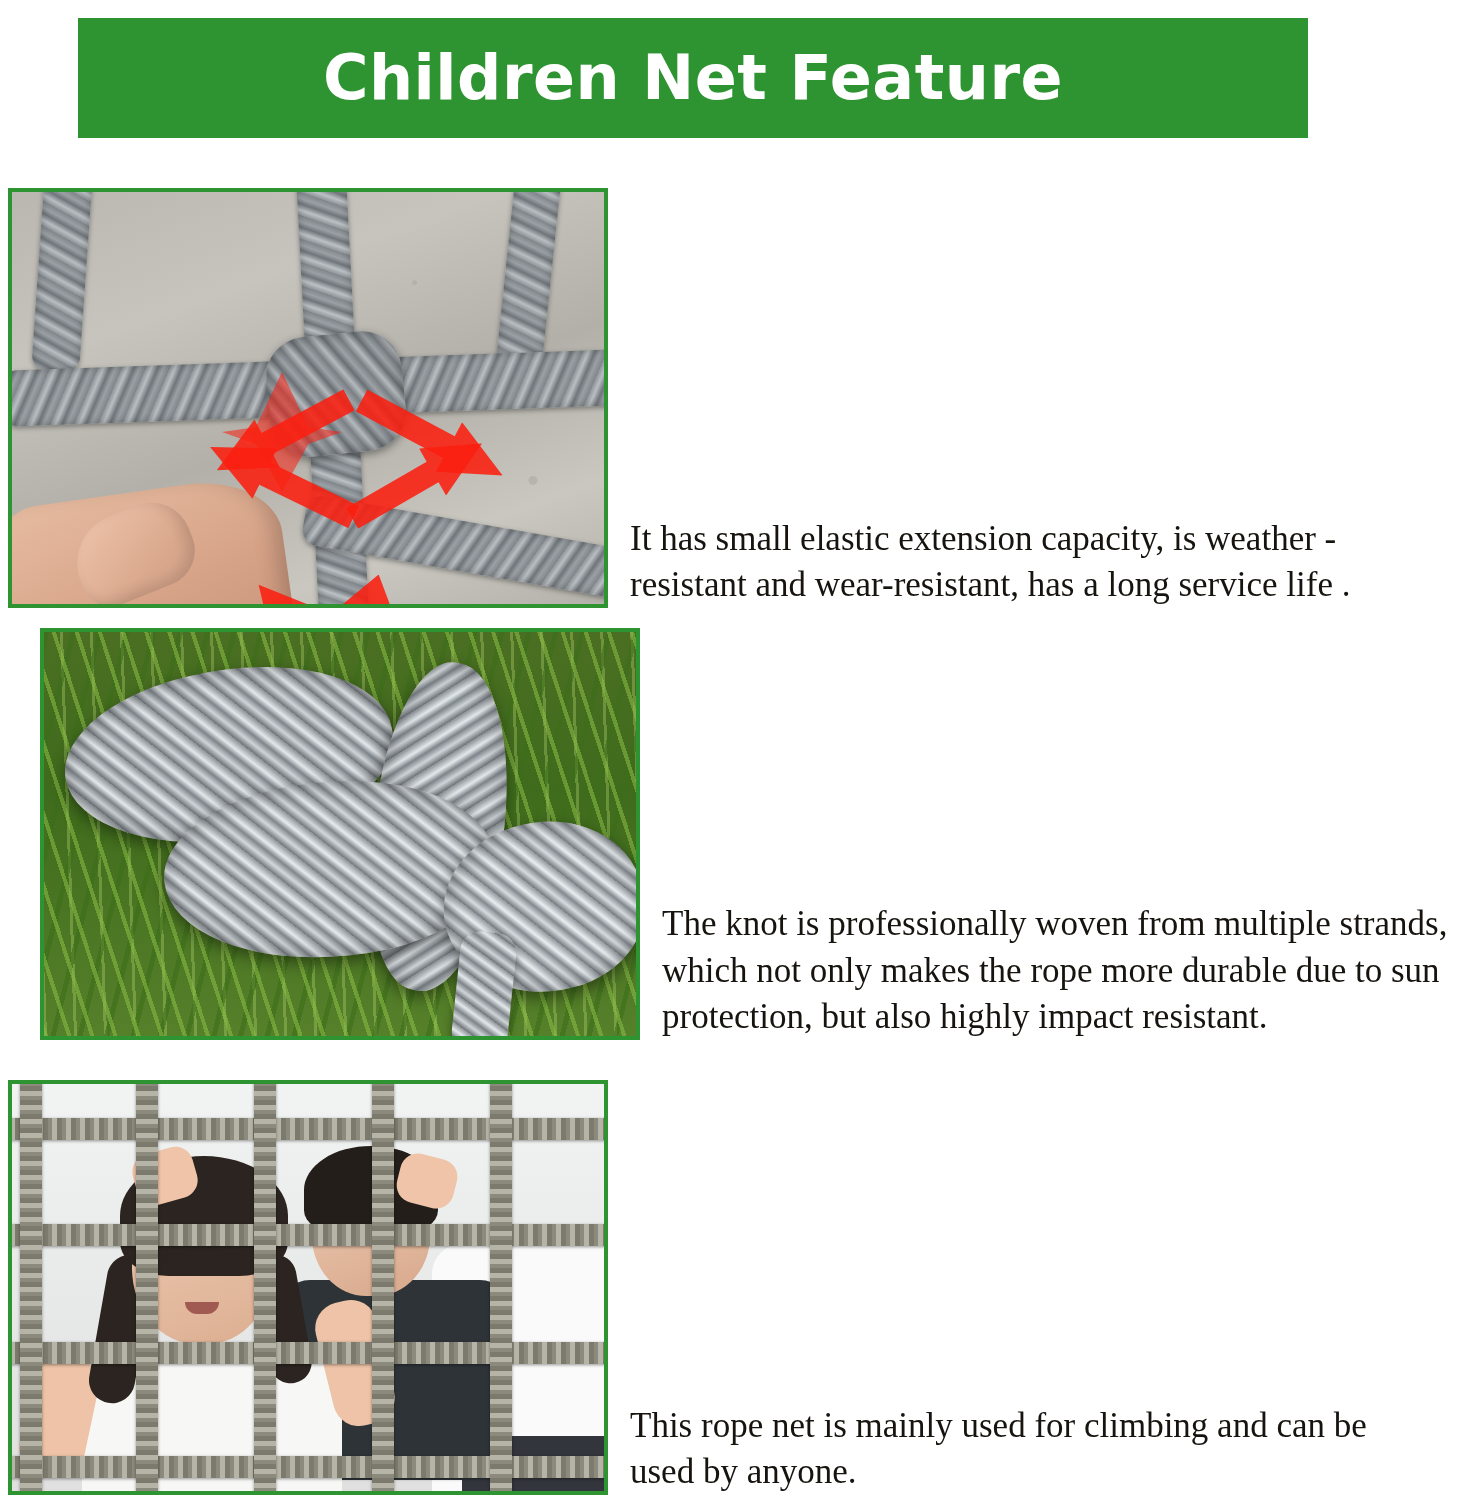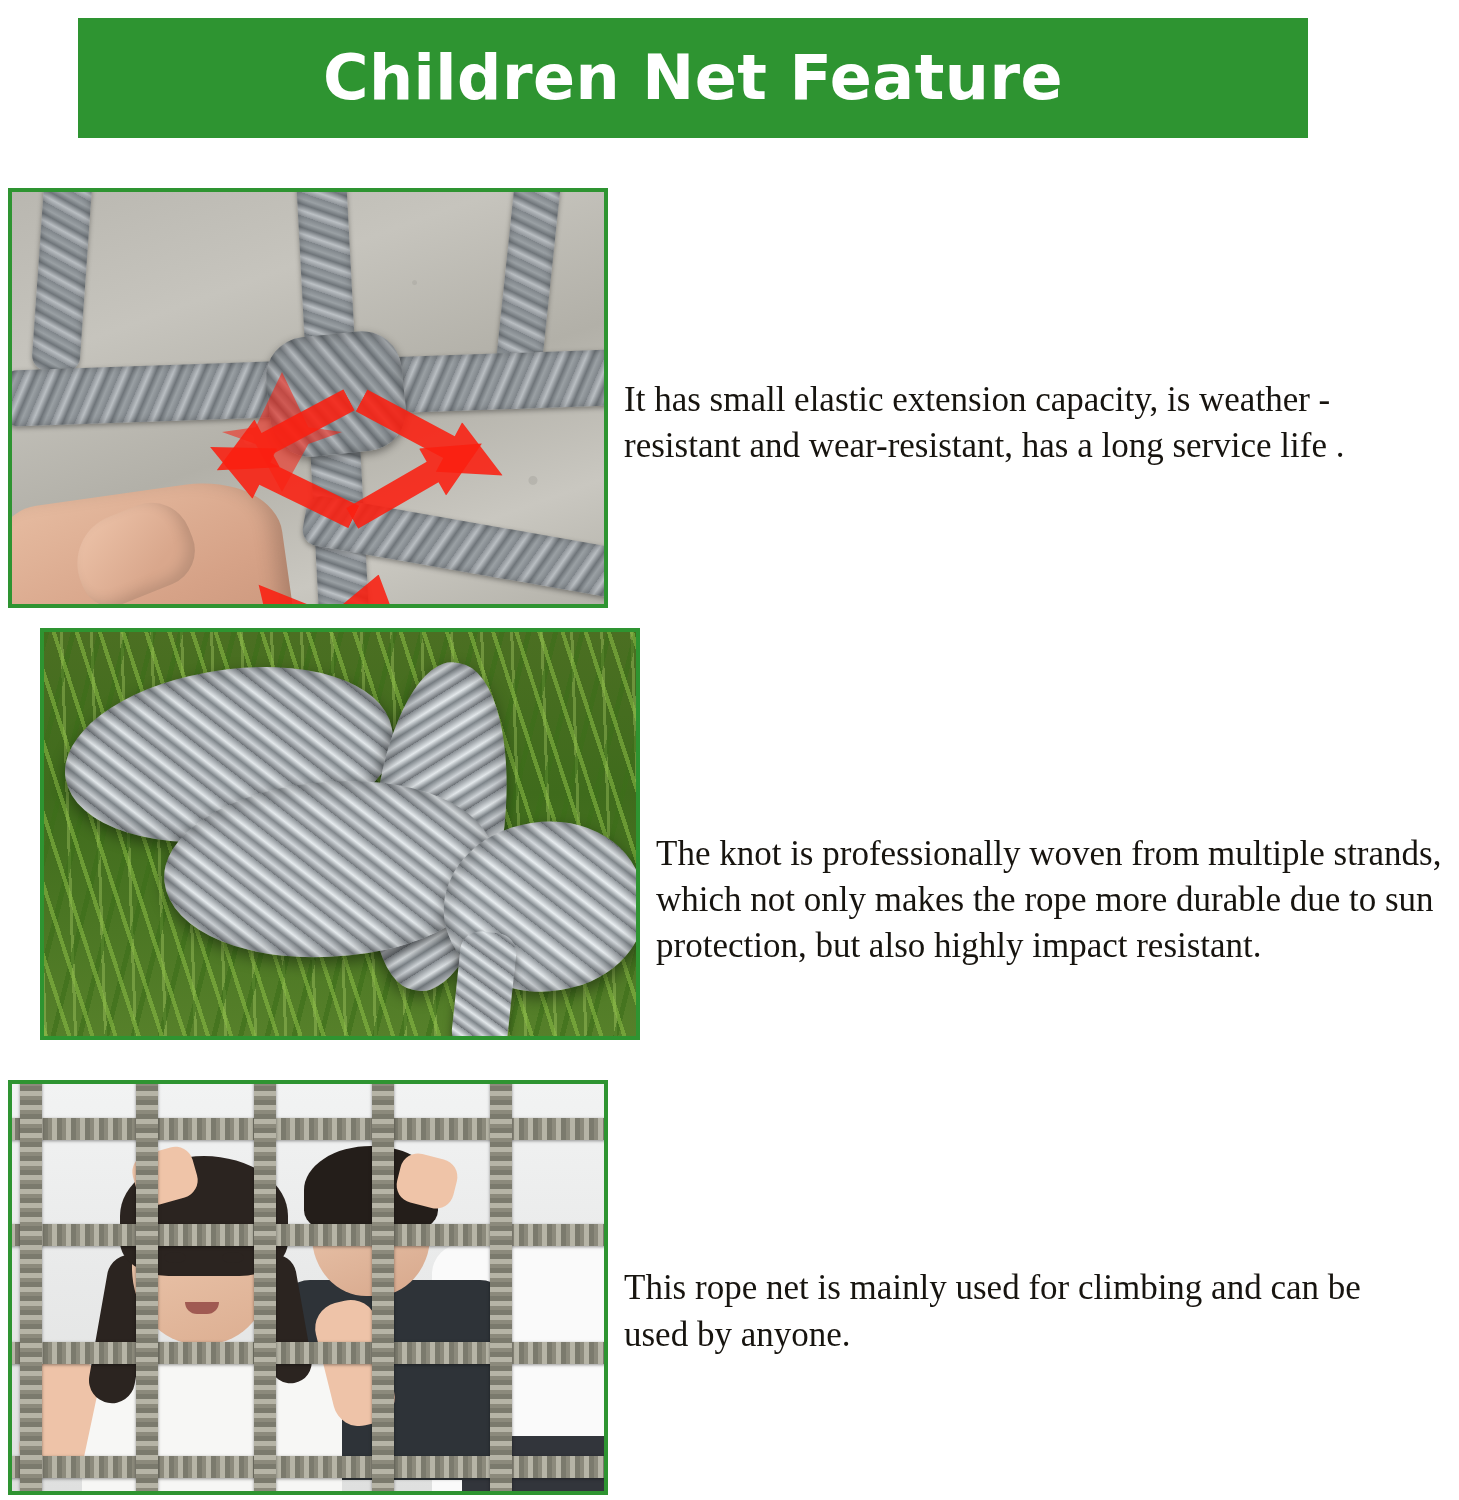--- a/index.html
+++ b/index.html
@@ -36,21 +36,22 @@
     line-height: 1;
     text-align: center;
   }
 
   
   .feature-row {
     position: absolute;
     left: 8px;
     width: 1443px;
     display: flex;
-    align-items: center;
+    align-items: flex-end;
+    gap: 6px;
   }
   #row-0 { top: 188px; height: 420px; }
   #row-1 { top: 628px; height: 412px; padding-left: 32px; }
   #row-2 { top: 1080px; height: 415px; }
 
   .photo-frame {
     width: 600px;
     flex: 0 0 600px;
     border: 4px solid #2e9431;
     box-sizing: border-box;

